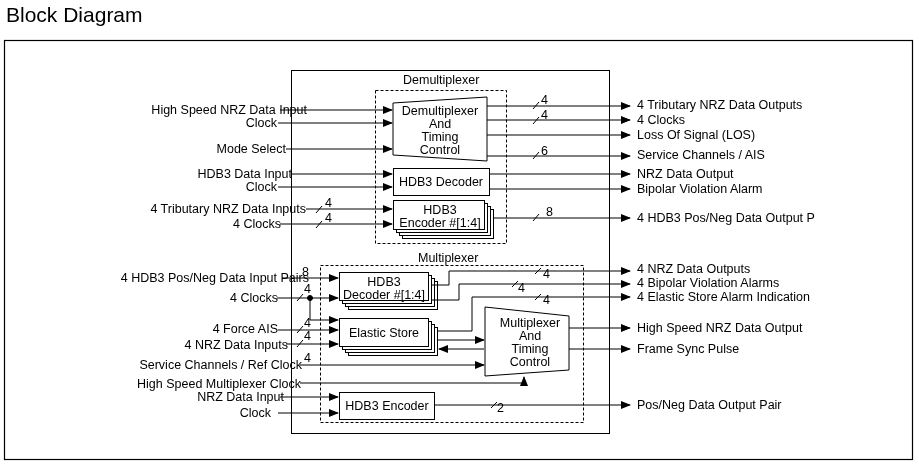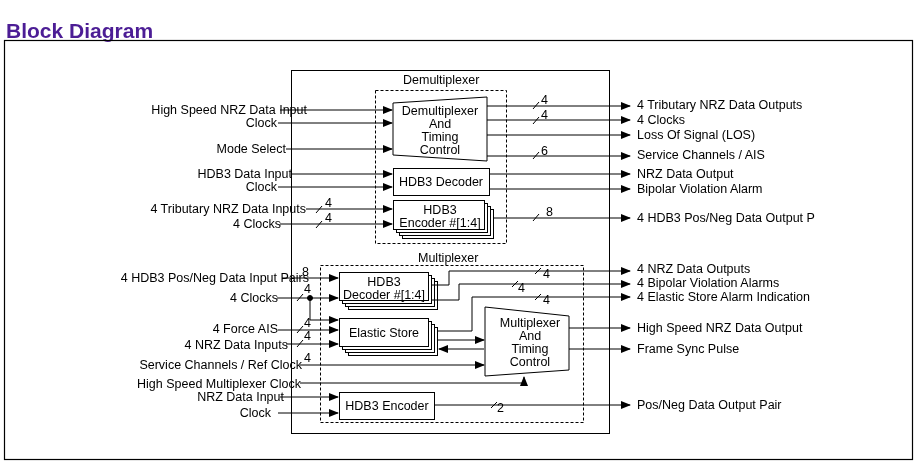--- a/index.html
+++ b/index.html
@@ -1,17 +1,17 @@
 <!DOCTYPE html>
 <html><head>
   <meta charset="utf-8">
   <style>
     html, body { margin: 0; padding: 0; background: #ffffff; }
     body { width: 919px; height: 469px; position: relative; overflow: hidden; font-family: "Liberation Sans", sans-serif; }
-    .title { position: absolute; left: 6px; top: 3px; font-family: "Liberation Sans", sans-serif; font-weight: bold; font-size: 21px; color: #4c1d95; margin-top: 16px; }
+    .title { position: absolute; left: 6px; top: 3px; font-family: "Liberation Sans", sans-serif; font-weight: normal; font-size: 21px; color: #000000; }
     svg { position: absolute; left: 0; top: 0; }
     svg text { font-family: "Liberation Sans", sans-serif; font-size: 12.5px; fill: #000; }
     .lbl { font-size: 12.5px; }
     .blk { font-size: 12.5px; }
     .bus { font-size: 12.5px; }
   </style>
 </head>
 <body>
 
 <div class="title">Block Diagram</div>

